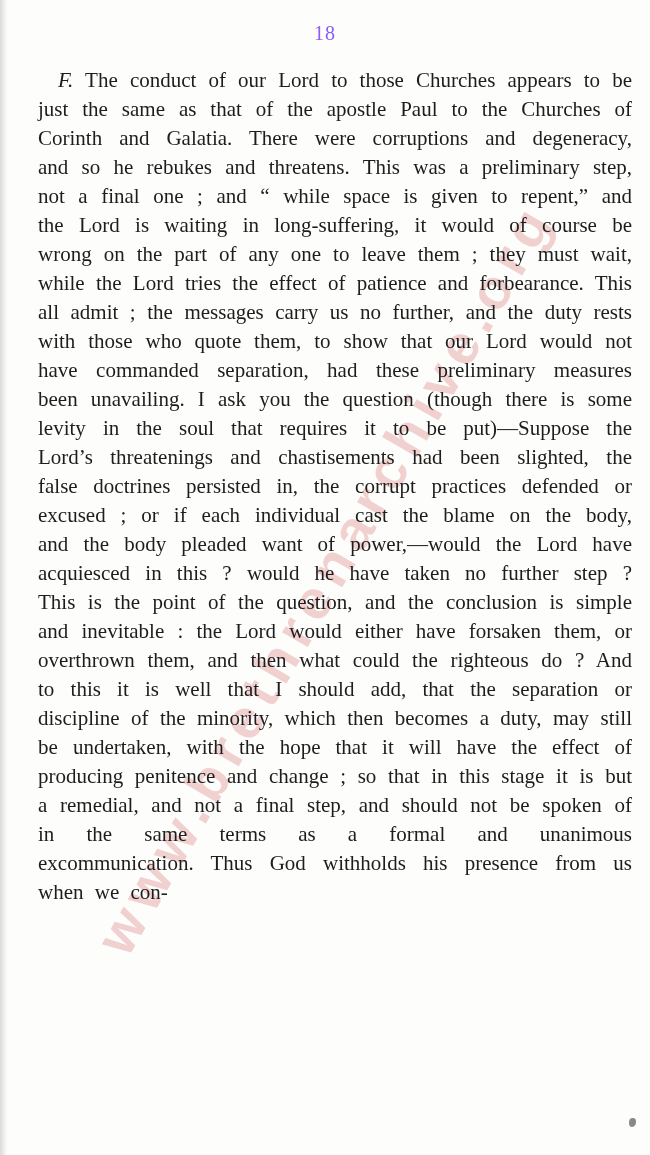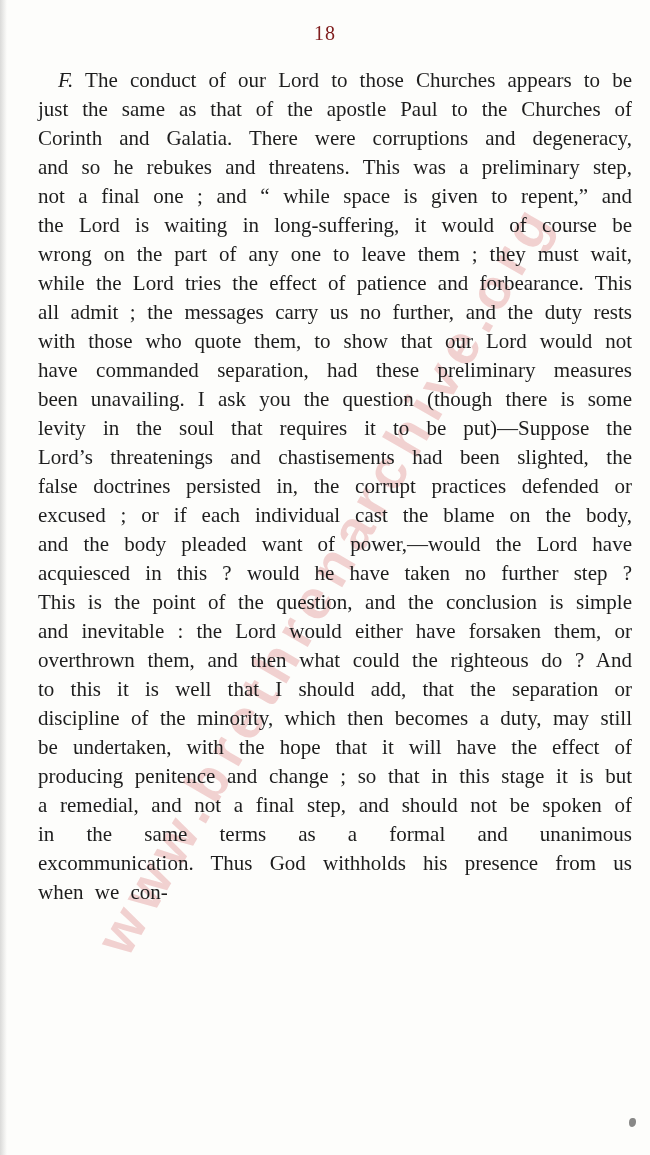--- a/index.html
+++ b/index.html
@@ -25,21 +25,21 @@
     pointer-events: none;
   }
   .page-number {
     position: absolute;
     top: 22px;
     left: 0;
     width: 100%;
     text-align: center;
     font-size: 20px;
     letter-spacing: 1px;
-    color: #7f1d1d;
+    color: #8b5cf6;
   }
   .body-text {
     position: absolute;
     top: 66px;
     left: 38px;
     right: 18px;
     margin: 0;
     font-size: 21px;
     line-height: 29px;
     text-align: justify;

